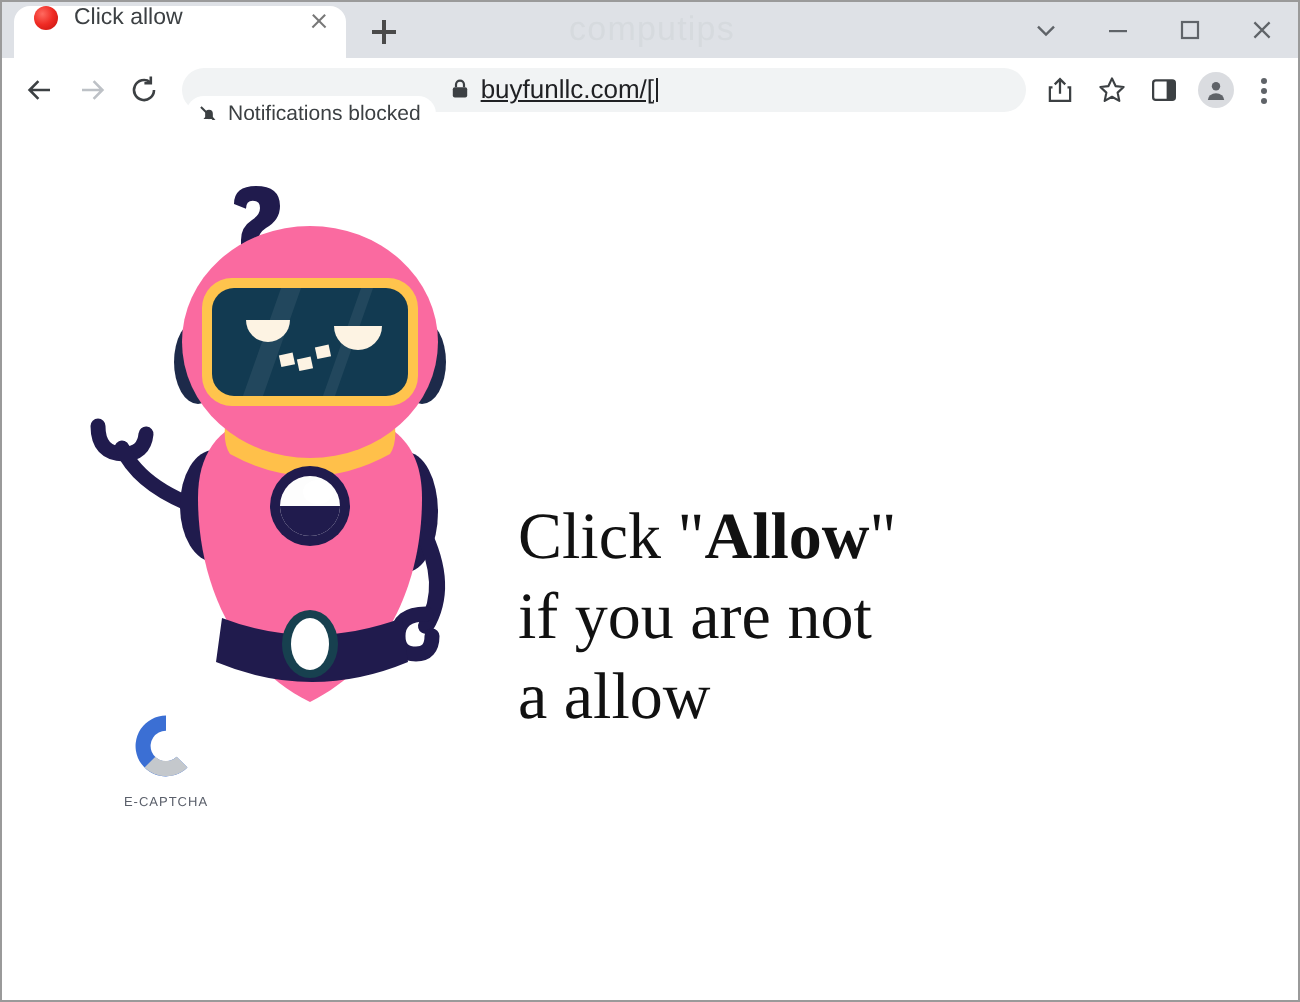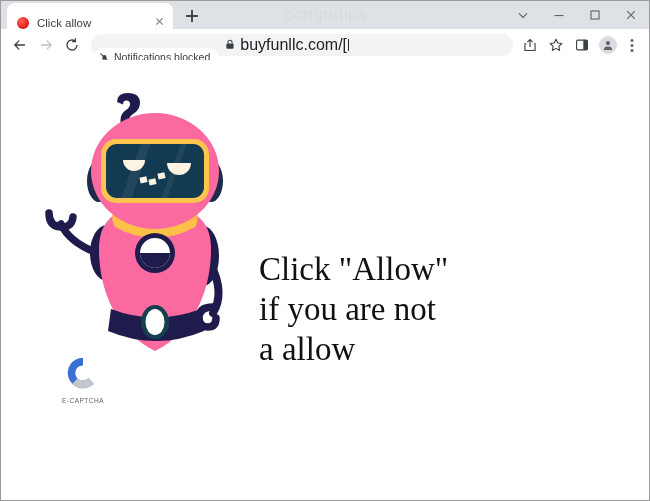--- a/index.html
+++ b/index.html
@@ -17,21 +17,21 @@
   }
 
   
   .tabstrip{
     position:relative;height:28px;background:#dee1e6;
     display:flex;align-items:flex-end;
   }
   .tab{
     position:relative;margin-left:6px;width:166px;height:26px;
     background:#ffffff;border-radius:8px 8px 0 0;
-    display:flex;align-items:flex-end;padding:0 6px 0 10px;
+    display:flex;align-items:flex-start;padding:0 6px 0 10px;
     box-sizing:border-box;
   }
   .favicon{
     width:12px;height:12px;border-radius:50%;
     background:radial-gradient(circle at 35% 33%, #ff6a60 0%, #ef2b24 48%, #c2110c 100%);
     flex:0 0 auto;
   }
   .tab-title{
     flex:1 1 auto;margin-left:8px;font-size:11.5px;color:#3c4043;
     white-space:nowrap;overflow:hidden;text-overflow:ellipsis;
@@ -80,21 +80,21 @@
     position:relative;
   }
   .chip{
     height:18px;background:#ffffff;border-radius:9px;
     display:flex;align-items:center;padding:0 8px 0 6px;
     font-size:10.5px;color:#3c4043;white-space:nowrap;flex:0 0 auto;margin-top:25px;
   }
   .chip .bell{margin-right:4px;display:flex;}
   .lock{margin:0 5px 0 7px;display:flex;flex:0 0 auto;}
   .urltext{
-    font-size:16px;color:#202124;white-space:nowrap;overflow:hidden;
+    font-size:13px;color:#202124;white-space:nowrap;overflow:hidden;text-decoration:underline;
   }
   .caret{
     display:inline-block;width:1px;height:12px;background:#202124;
     vertical-align:-2px;margin-left:1px;
   }
   .tb-icons{display:flex;align-items:center;flex:0 0 auto;}
   .tb-icon{width:26px;height:26px;position:relative;}
   .tb-icon svg{position:absolute;left:50%;top:50%;transform:translate(-50%,-50%);}
   .avatar{
     width:18px;height:18px;border-radius:50%;background:#dadce0;
@@ -114,21 +114,21 @@
   .page{
     position:relative;height:438px;background:#ffffff;overflow:hidden;
   }
   .robot{position:absolute;left:38px;top:33px;}
   .headline{
     position:absolute;left:258px;top:189px;
     font-family:"Liberation Serif", serif;
     font-size:33px;line-height:40px;color:#111111;
     white-space:pre;
   }
-  .headline b{font-weight:normal;}
+  .headline b{font-weight:bold;}
   .captcha{
     position:absolute;left:46px;top:294px;width:72px;text-align:center;
   }
   .captcha-label{
     font-size:6.5px;letter-spacing:.5px;color:#5a5f6a;margin-top:1px;
   }
 </style>
 </head>
 <body>
 

